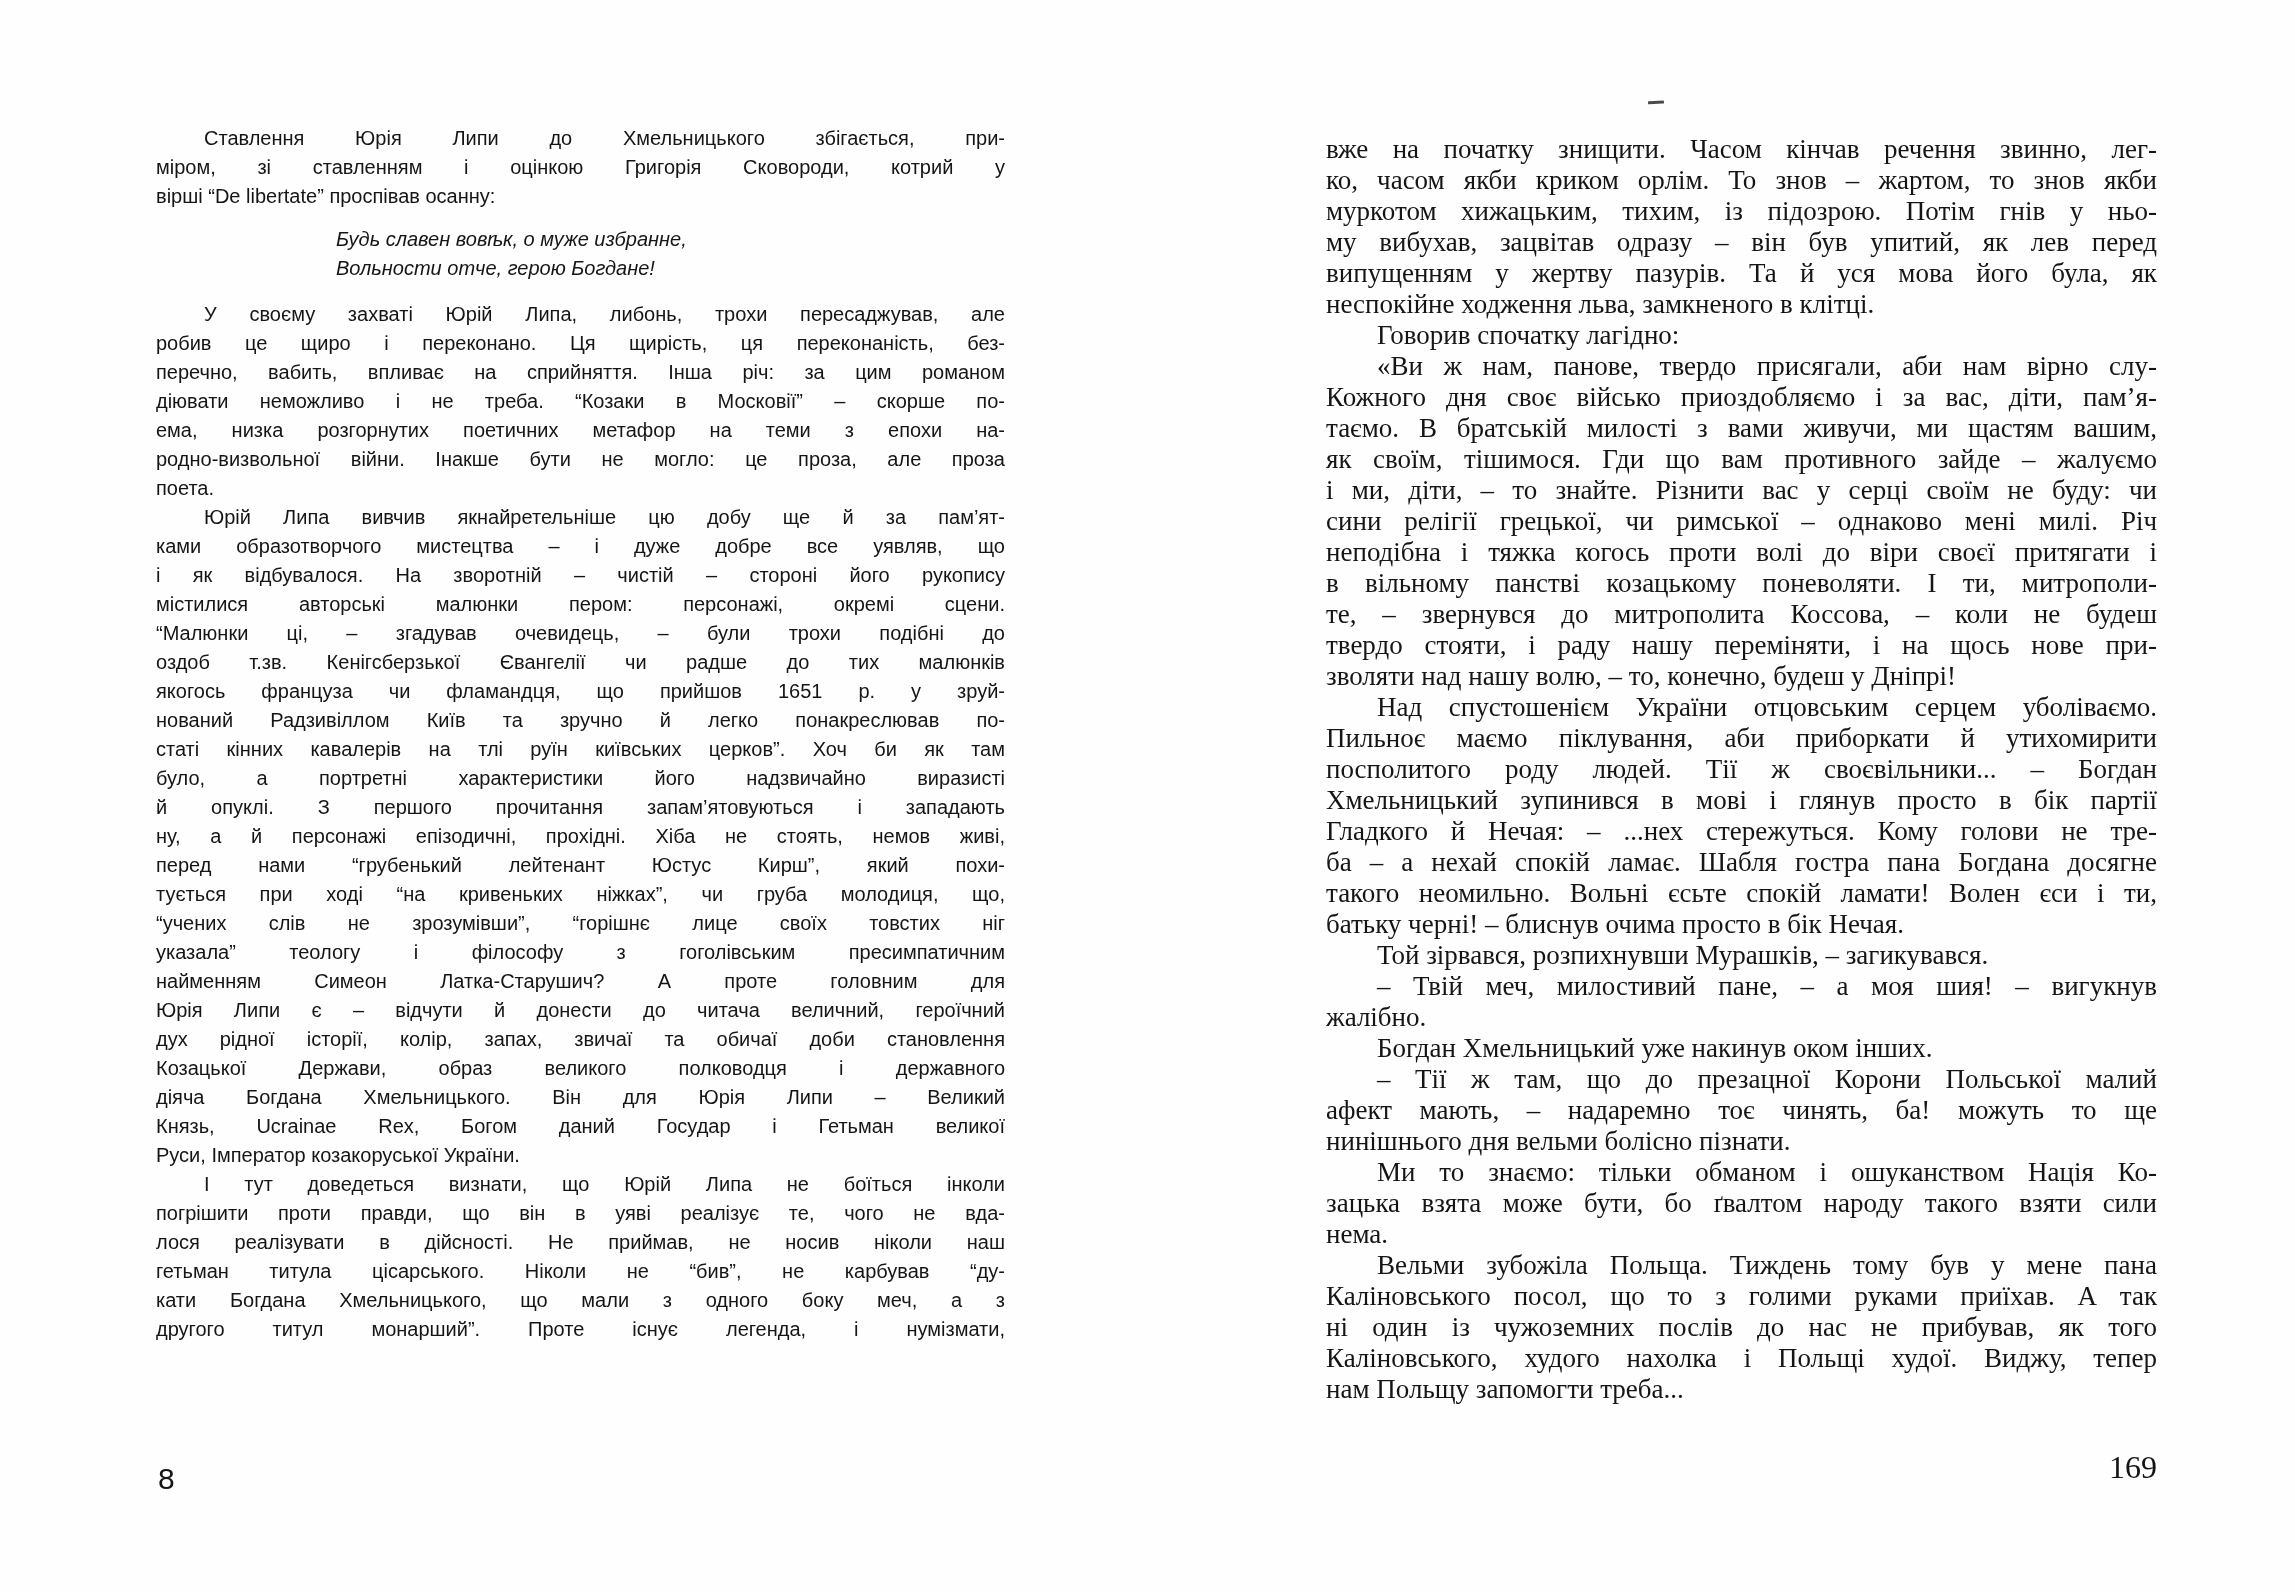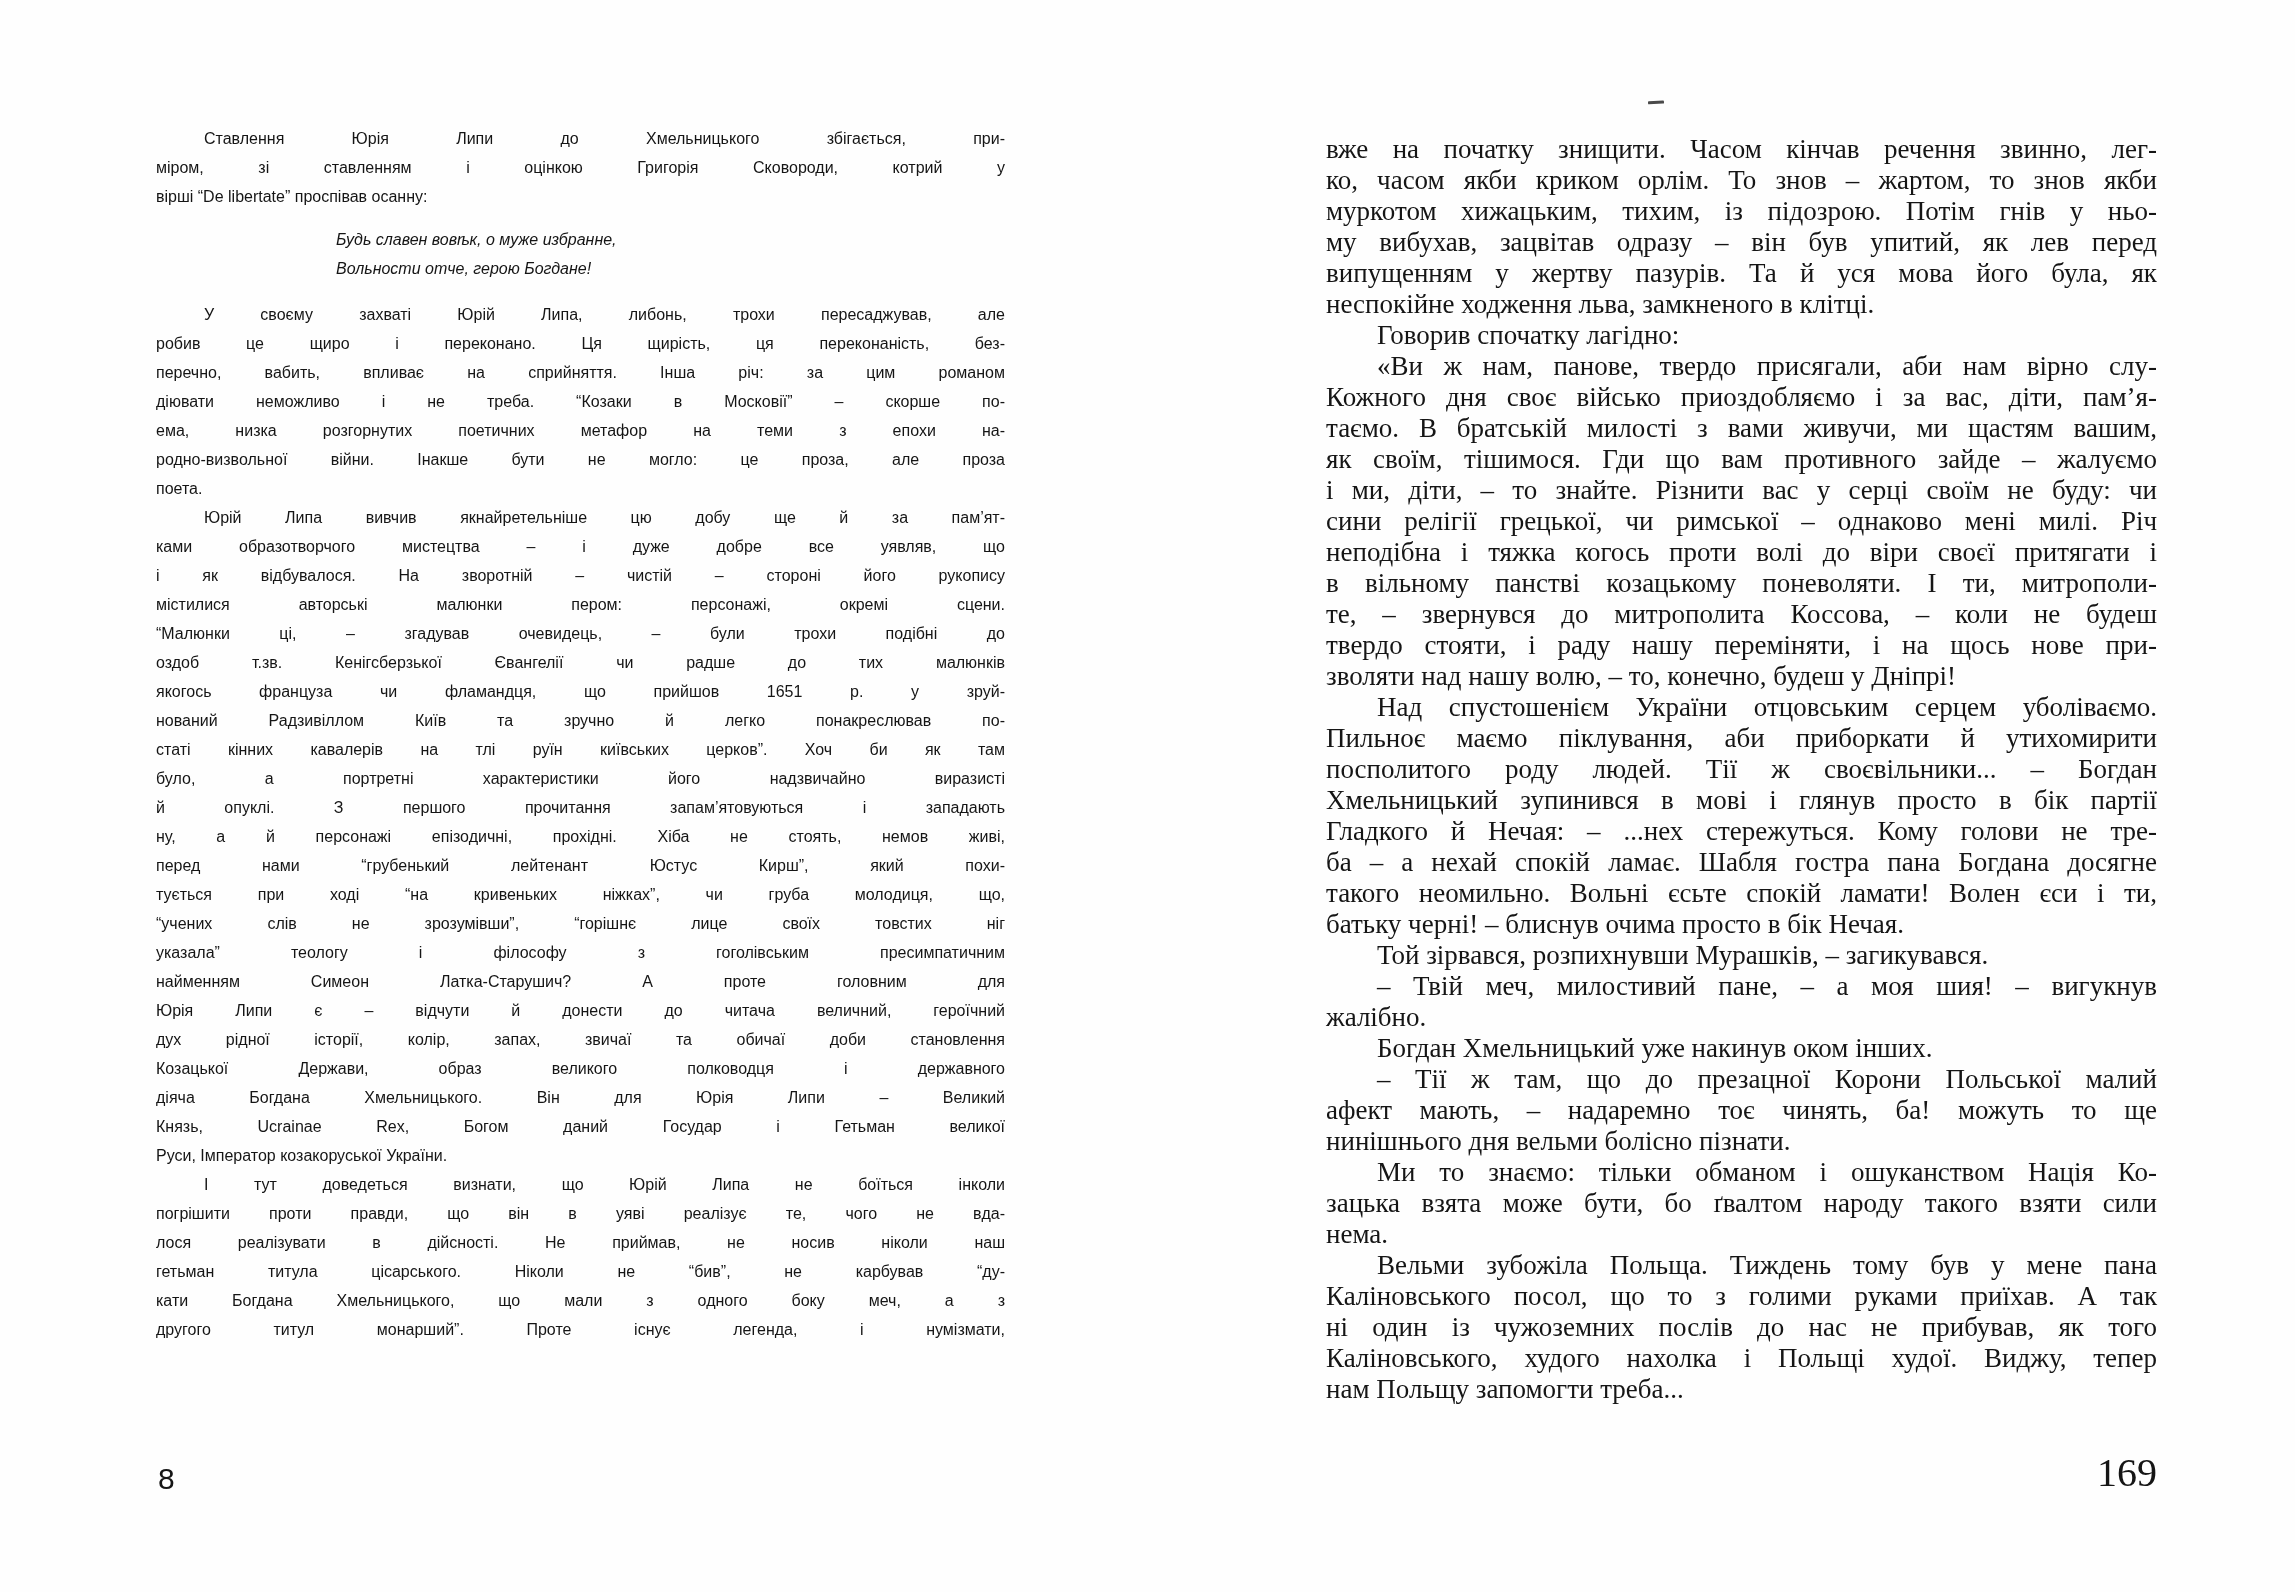--- a/index.html
+++ b/index.html
@@ -7,21 +7,21 @@
   body {
     width: 2296px; height: 1592px;
     background: #fefefe;
     position: relative;
     overflow: hidden;
     color: #151515;
   }
   .page-text { position: absolute; }
   .sans {
     font-family: "Liberation Sans", "DejaVu Sans", sans-serif;
-    font-size: 16px; line-height: 29px;
+    font-size: 20px; line-height: 29px;
   }
   .serif {
     font-family: "Liberation Serif", "DejaVu Serif", serif;
     font-size: 27px; line-height: 31px;
   }
   #page-left-text  { left: 156px;  top: 124px; width: 849px; }
   #page-right-text { left: 1326px; top: 134px; width: 831px; }
 
   .block { margin: 0; }
   .line {
@@ -43,21 +43,21 @@
   .page-number { position: absolute; }
   #page-number-left {
     left: 158px; top: 1462px;
     font-family: "Liberation Sans", "DejaVu Sans", sans-serif;
     font-size: 30px;
   }
   #page-number-right {
     left: 1326px; top: 1449px; width: 831px;
     text-align: right;
     font-family: "Liberation Serif", "DejaVu Serif", serif;
-    font-size: 40px;
+    font-size: 32px;
   }
   .artifact-dash {
     position: absolute;
     left: 1648px; top: 101px;
     width: 15.6px; height: 2.8px;
     background: #4a4a4a;
     border-radius: 0.9px;
     transform: rotate(-3deg);
   }
 </style>

